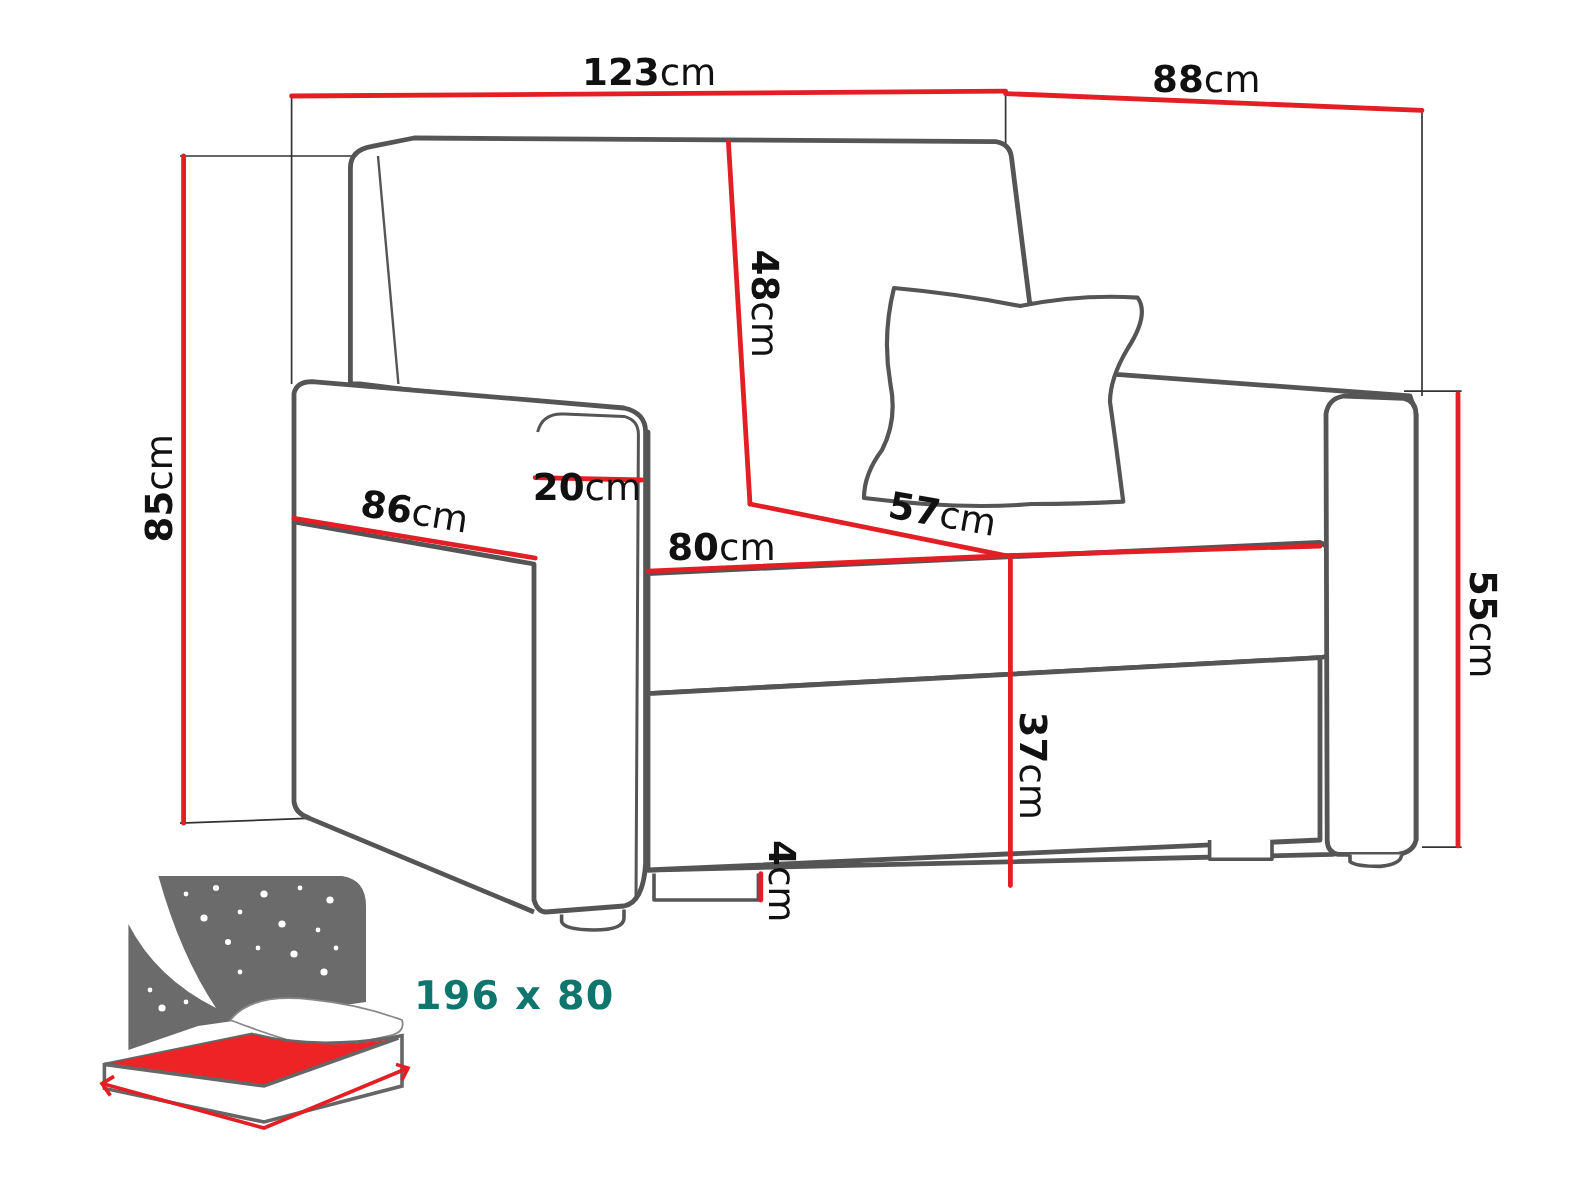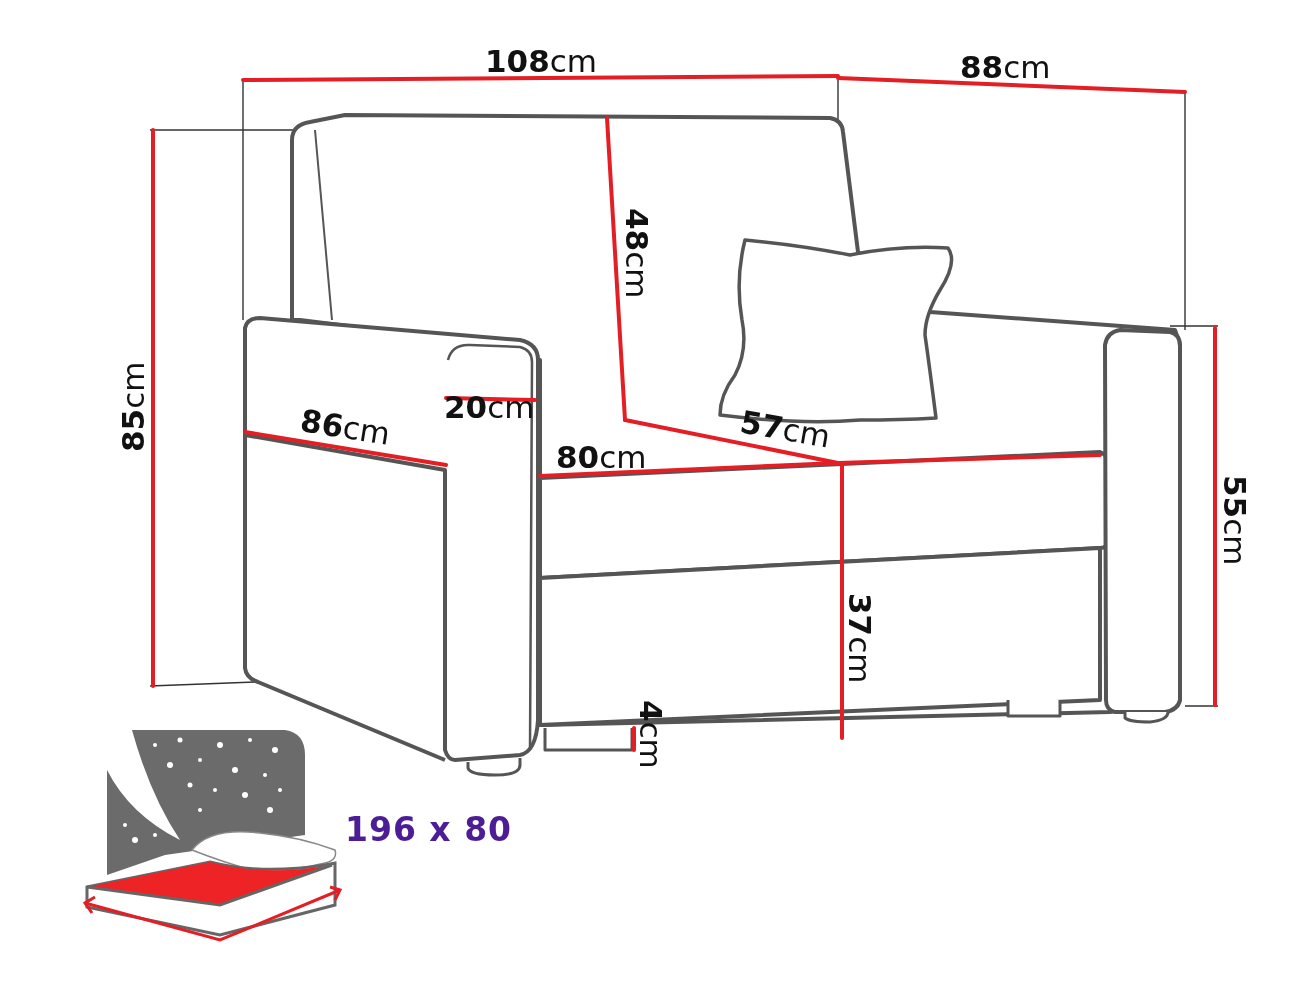--- a/index.html
+++ b/index.html
@@ -3,21 +3,21 @@
 <meta charset="utf-8">
 <style>
   html, body { margin: 0; padding: 0; background: #ffffff; }
   body { width: 1314px; height: 985px; position: relative; overflow: hidden; font-family: "Liberation Sans", sans-serif; }
   svg { position: absolute; left: 0; top: 0; }
   .dim-label { position: absolute; font-family: "DejaVu Sans", sans-serif; font-size: 31px; color: #111; white-space: nowrap; line-height: 1; }
   .dim-label b { font-weight: bold; }
   .dim-label .u { font-weight: normal; }
   .vert { transform-origin: left top; transform: rotate(90deg); }
   .vert-ccw { transform-origin: left top; transform: rotate(-90deg); }
-  .bed-size { position: absolute; left: 345px; top: 810px; font-family: "DejaVu Sans", sans-serif; font-weight: bold; font-size: 33px; color: #4c1d95; letter-spacing: 1px; }
+  .bed-size { position: absolute; left: 345px; top: 810px; font-family: "DejaVu Sans", sans-serif; font-weight: bold; font-size: 33px; color: #0f766e; letter-spacing: 1px; }
 </style>
 </head>
 <body>
 
 <svg width="1314" height="985" viewBox="0 0 1314 985" xmlns="http://www.w3.org/2000/svg">
 
   <g stroke="#333" stroke-width="1.4" fill="none">
     <line x1="243" y1="80" x2="243" y2="320"></line>
     <line x1="838" y1="80" x2="838" y2="250"></line>
     <line x1="1185" y1="90" x2="1185" y2="330"></line>
@@ -61,21 +61,21 @@
     <line x1="446" y1="398" x2="535" y2="400"></line>
     <line x1="245" y1="432" x2="446" y2="465"></line>
     <line x1="540" y1="476" x2="838" y2="463"></line>
     <line x1="838" y1="463" x2="1100" y2="455"></line>
     <line x1="842" y1="465" x2="842" y2="738"></line>
     <line x1="1215" y1="328" x2="1215" y2="705"></line>
     <line x1="634" y1="728" x2="634" y2="750"></line>
   </g>
 </svg>
 
-<div class="dim-label" style="left:485px; top:46px;"><b>108</b><span class="u">cm</span></div>
+<div class="dim-label" style="left:485px; top:46px;"><b>123</b><span class="u">cm</span></div>
 <div class="dim-label" style="left:960px; top:52px;"><b>88</b><span class="u">cm</span></div>
 <div class="dim-label vert-ccw" style="left:118px; top:452px;"><b>85</b><span class="u">cm</span></div>
 <div class="dim-label vert" style="left:652px; top:208px;"><b>48</b><span class="u">cm</span></div>
 <div class="dim-label" style="left:444px; top:368px;margin-top:24px;"><b>20</b><span class="u">cm</span></div>
 <div class="dim-label" style="left:300px; top:412px; transform: rotate(9deg);"><b>86</b><span class="u">cm</span></div>
 <div class="dim-label" style="left:556px; top:442px;"><b>80</b><span class="u">cm</span></div>
 <div class="dim-label" style="left:740px; top:414px; transform: rotate(10deg);"><b>57</b><span class="u">cm</span></div>
 <div class="dim-label vert" style="left:1250px; top:475px;"><b>55</b><span class="u">cm</span></div>
 <div class="dim-label vert" style="left:875px; top:593px;"><b>37</b><span class="u">cm</span></div>
 <div class="dim-label vert" style="left:666px; top:700px;"><b>4</b><span class="u">cm</span></div>

